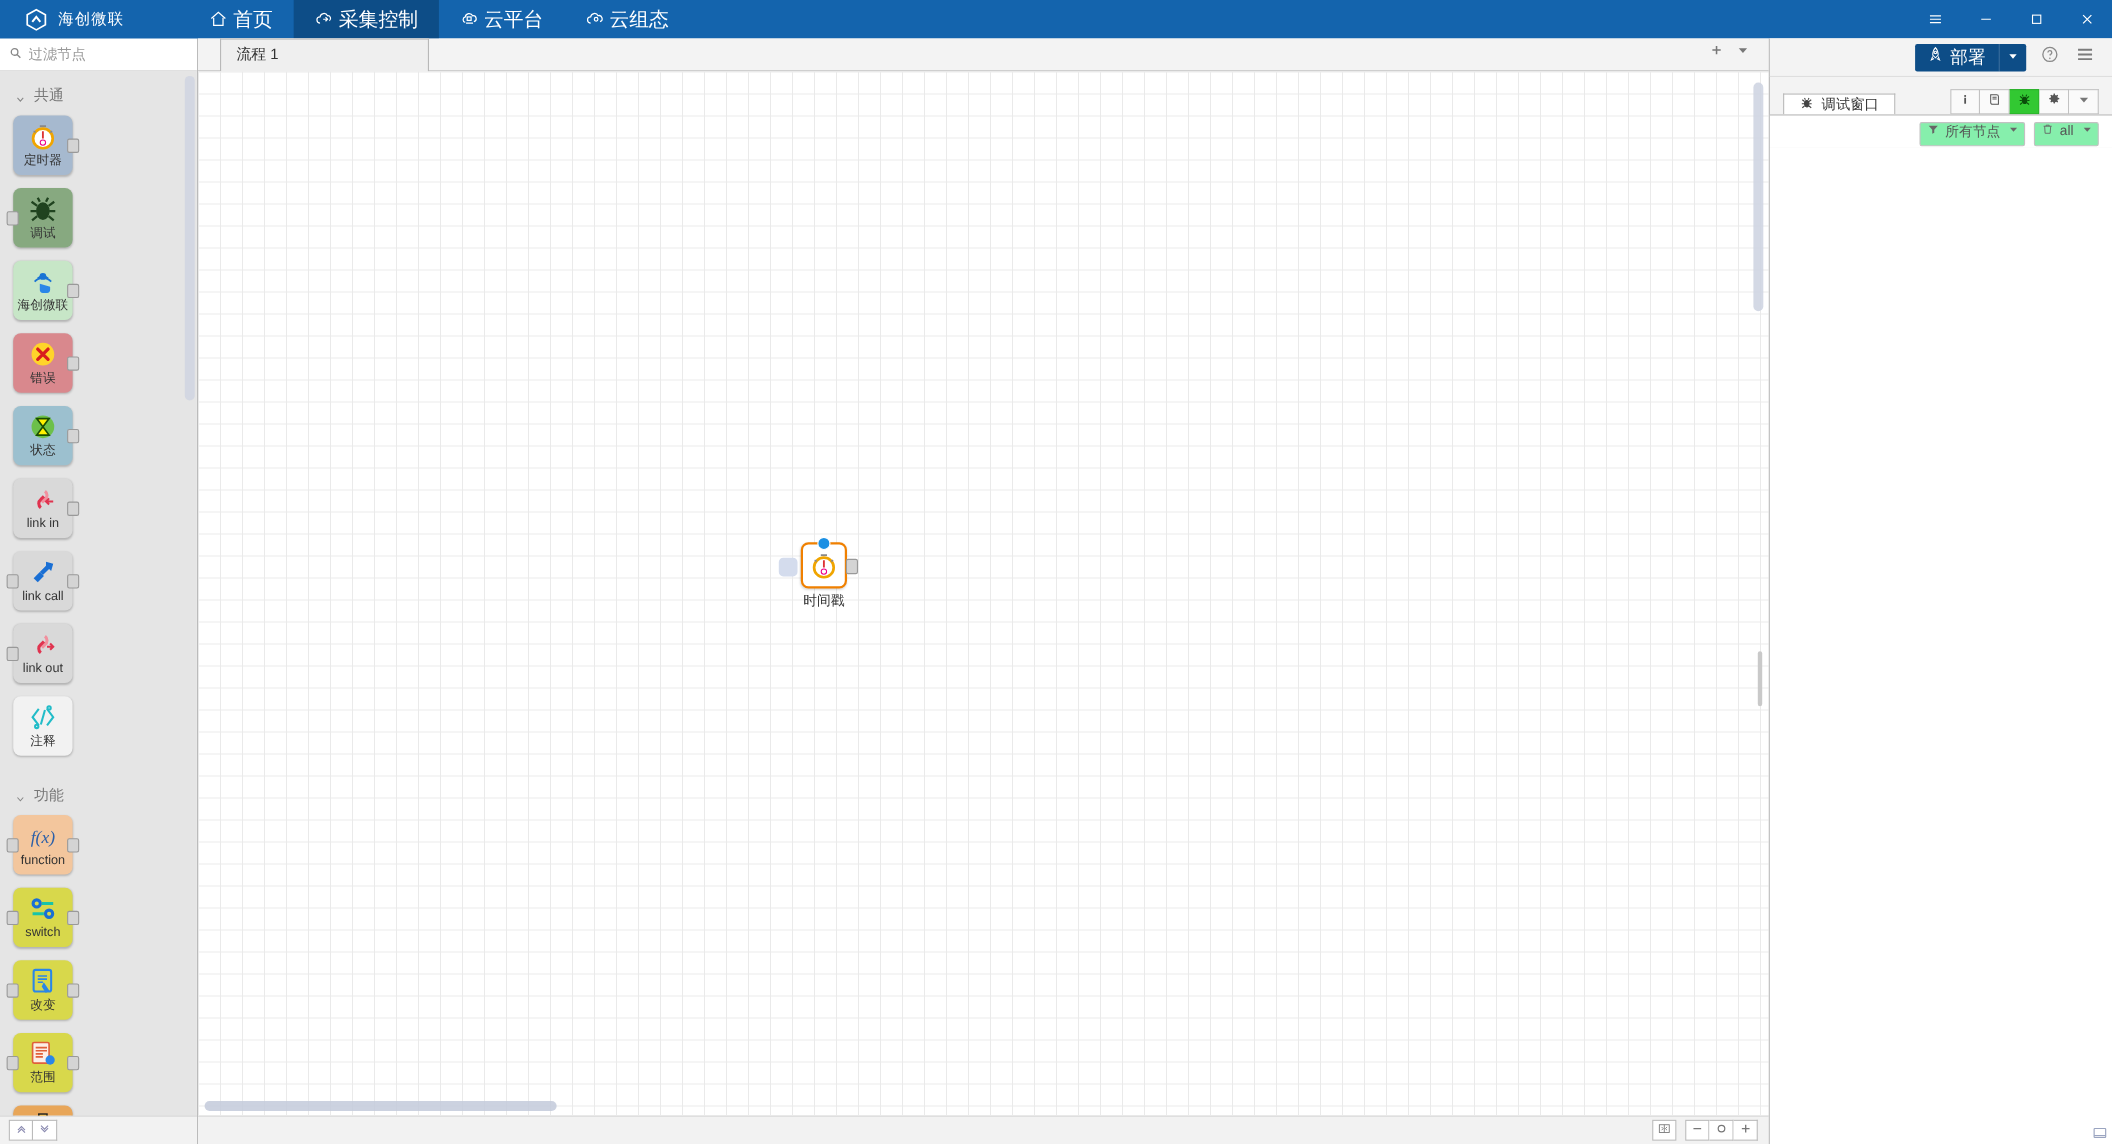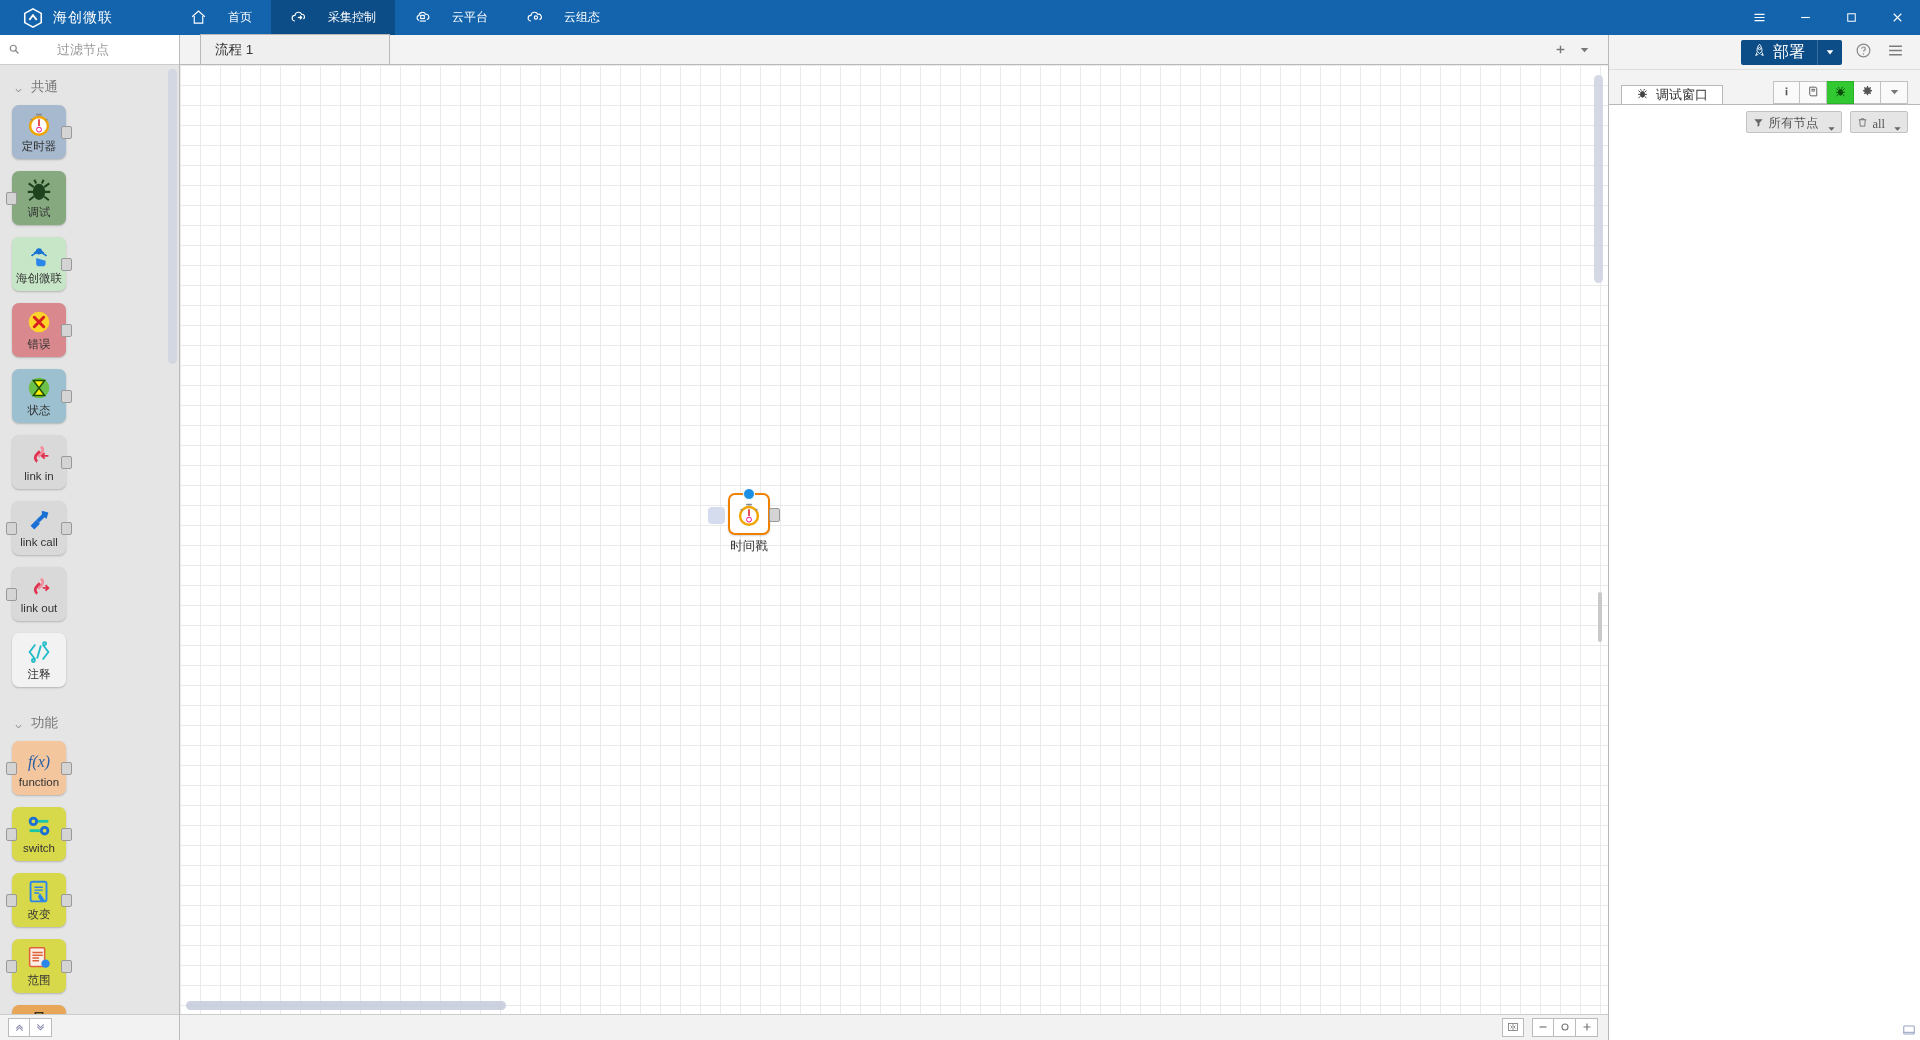--- a/index.html
+++ b/index.html
@@ -16,22 +16,22 @@
     height: 35px; background: #1464ad; display: flex;
     align-items: center; flex: 0 0 35px; color: #fff;
     position: relative; user-select: none;
   }
   .brand { display: flex; align-items: center; gap: 9px; padding: 0 18px 0 22px; }
   .brand-logo { width: 22px; height: 22px; }
   .brand-name { font-size: 14px; letter-spacing: 1px; font-weight: 400; }
 
   .nav { display: flex; align-items: stretch; height: 35px; margin-left: 40px; }
   .nav-item {
-    display: flex; align-items: center; gap: 21px;
-    padding: 0 19px; height: 35px; font-size: 12px; color: #fff;
+    display: flex; align-items: center; gap: 5px;
+    padding: 0 19px; height: 35px; font-size: 18px; color: #fff;
     cursor: pointer;
   }
   .nav-item.active { background: #0d4d87; }
   .nav-item svg { width: 17px; height: 17px; display: block; }
 
   .winbtns { position: absolute; right: 0; top: 0; height: 35px; display: flex; }
   .winbtn {
     width: 46px; height: 35px; display: flex; align-items: center;
     justify-content: center; cursor: pointer;
   }
@@ -46,21 +46,21 @@
     border-right: 1px solid #bbb; background: #fff; min-height: 0;
   }
   .palette-search {
     height: 30px; border-bottom: 1px solid #ccc; display: flex;
     align-items: center; gap: 6px; padding: 0 8px; flex: 0 0 30px;
     background: #fff;
   }
   .palette-search svg { width: 12px; height: 12px; flex: 0 0 12px; }
   .palette-search input {
     border: 0; outline: 0; font-size: 13px; color: #333; width: 100%;
-    font-family: inherit; background: transparent; margin-left: 31px;
+    font-family: inherit; background: transparent;
   }
   .palette-search input::placeholder { color: #999; }
 
   .palette-scroll {
     flex: 1 1 auto; overflow: hidden; position: relative;
     background: #e5e5e5; padding-top: 4px;
   }
   .cat-header {
     display: flex; align-items: center; gap: 8px;
     padding: 9px 0 7px 14px; font-size: 13.5px; color: #777;
@@ -98,21 +98,21 @@
     width: 22px; height: 19px; border: 1px solid #bbb; background: #fff;
     display: flex; align-items: center; justify-content: center; cursor: pointer;
   }
   .pf-btn + .pf-btn { border-left: 0; }
   .pf-btn svg { width: 11px; height: 11px; }
 
   
   .center { flex: 1 1 auto; display: flex; flex-direction: column; min-width: 0; }
   .tabbar {
     height: 30px; flex: 0 0 30px; background: #f3f3f3; display: flex;
-    align-items: flex-end; border-bottom: 1px solid #b8b8b8; position: relative;
+    align-items: center; border-bottom: 1px solid #b8b8b8; position: relative;
   }
   .tab {
     height: 30px; min-width: 190px; background: #efefef;
     border: 1px solid #b8b8b8; border-bottom: 0;
     display: flex; align-items: center; padding: 0 14px;
     font-size: 13.5px; color: #333; margin-left: 20px; cursor: pointer;
   }
   .tabbar-actions { margin-left: auto; display: flex; align-items: center; gap: 4px; padding: 0 14px 3px 0; }
   .tb-btn { width: 20px; height: 20px; display:flex; align-items:center; justify-content:center; cursor: pointer; }
   .tb-btn svg { width: 13px; height: 13px; }
@@ -221,23 +221,23 @@
   .sb-tool + .sb-tool { border-left: 0; }
   .sb-tool.green { background: #32c832; border-color: #2bb02b; }
   .sb-tool svg { width: 13px; height: 13px; }
 
   .sb-filterrow {
     height: 30px; flex: 0 0 30px; display: flex; align-items: center;
     justify-content: flex-end; gap: 8px; padding: 4px 12px 0 0;
     background: #fff; border-top: 1px solid #b8b8b8;
   }
   .sb-select {
-    height: 22px; border: 1px solid #c2c2c2; background: #e5e5e5;
-    display: flex; align-items: flex-end; gap: 5px; padding: 0 6px;
-    font-size: 12.5px; color: #555; cursor: pointer; border-radius: 2px; font-family: Liberation Serif, serif;
+    height: 22px; border: 1px solid #c2c2c2; background: #86efac;
+    display: flex; align-items: flex-start; gap: 5px; padding: 0 6px;
+    font-size: 12.5px; color: #555; cursor: pointer; border-radius: 2px;
   }
   .sb-select svg { width: 11px; height: 11px; }
   .sb-select .caret { width: 9px; height: 9px; margin-left: 2px; }
   .debug-list { flex: 1 1 auto; background: #fff; overflow: hidden; }
 
   .sb-corner {
     position: absolute; right: 4px; bottom: 3px; width: 14px; height: 14px;
   }
 </style>
 </head>

